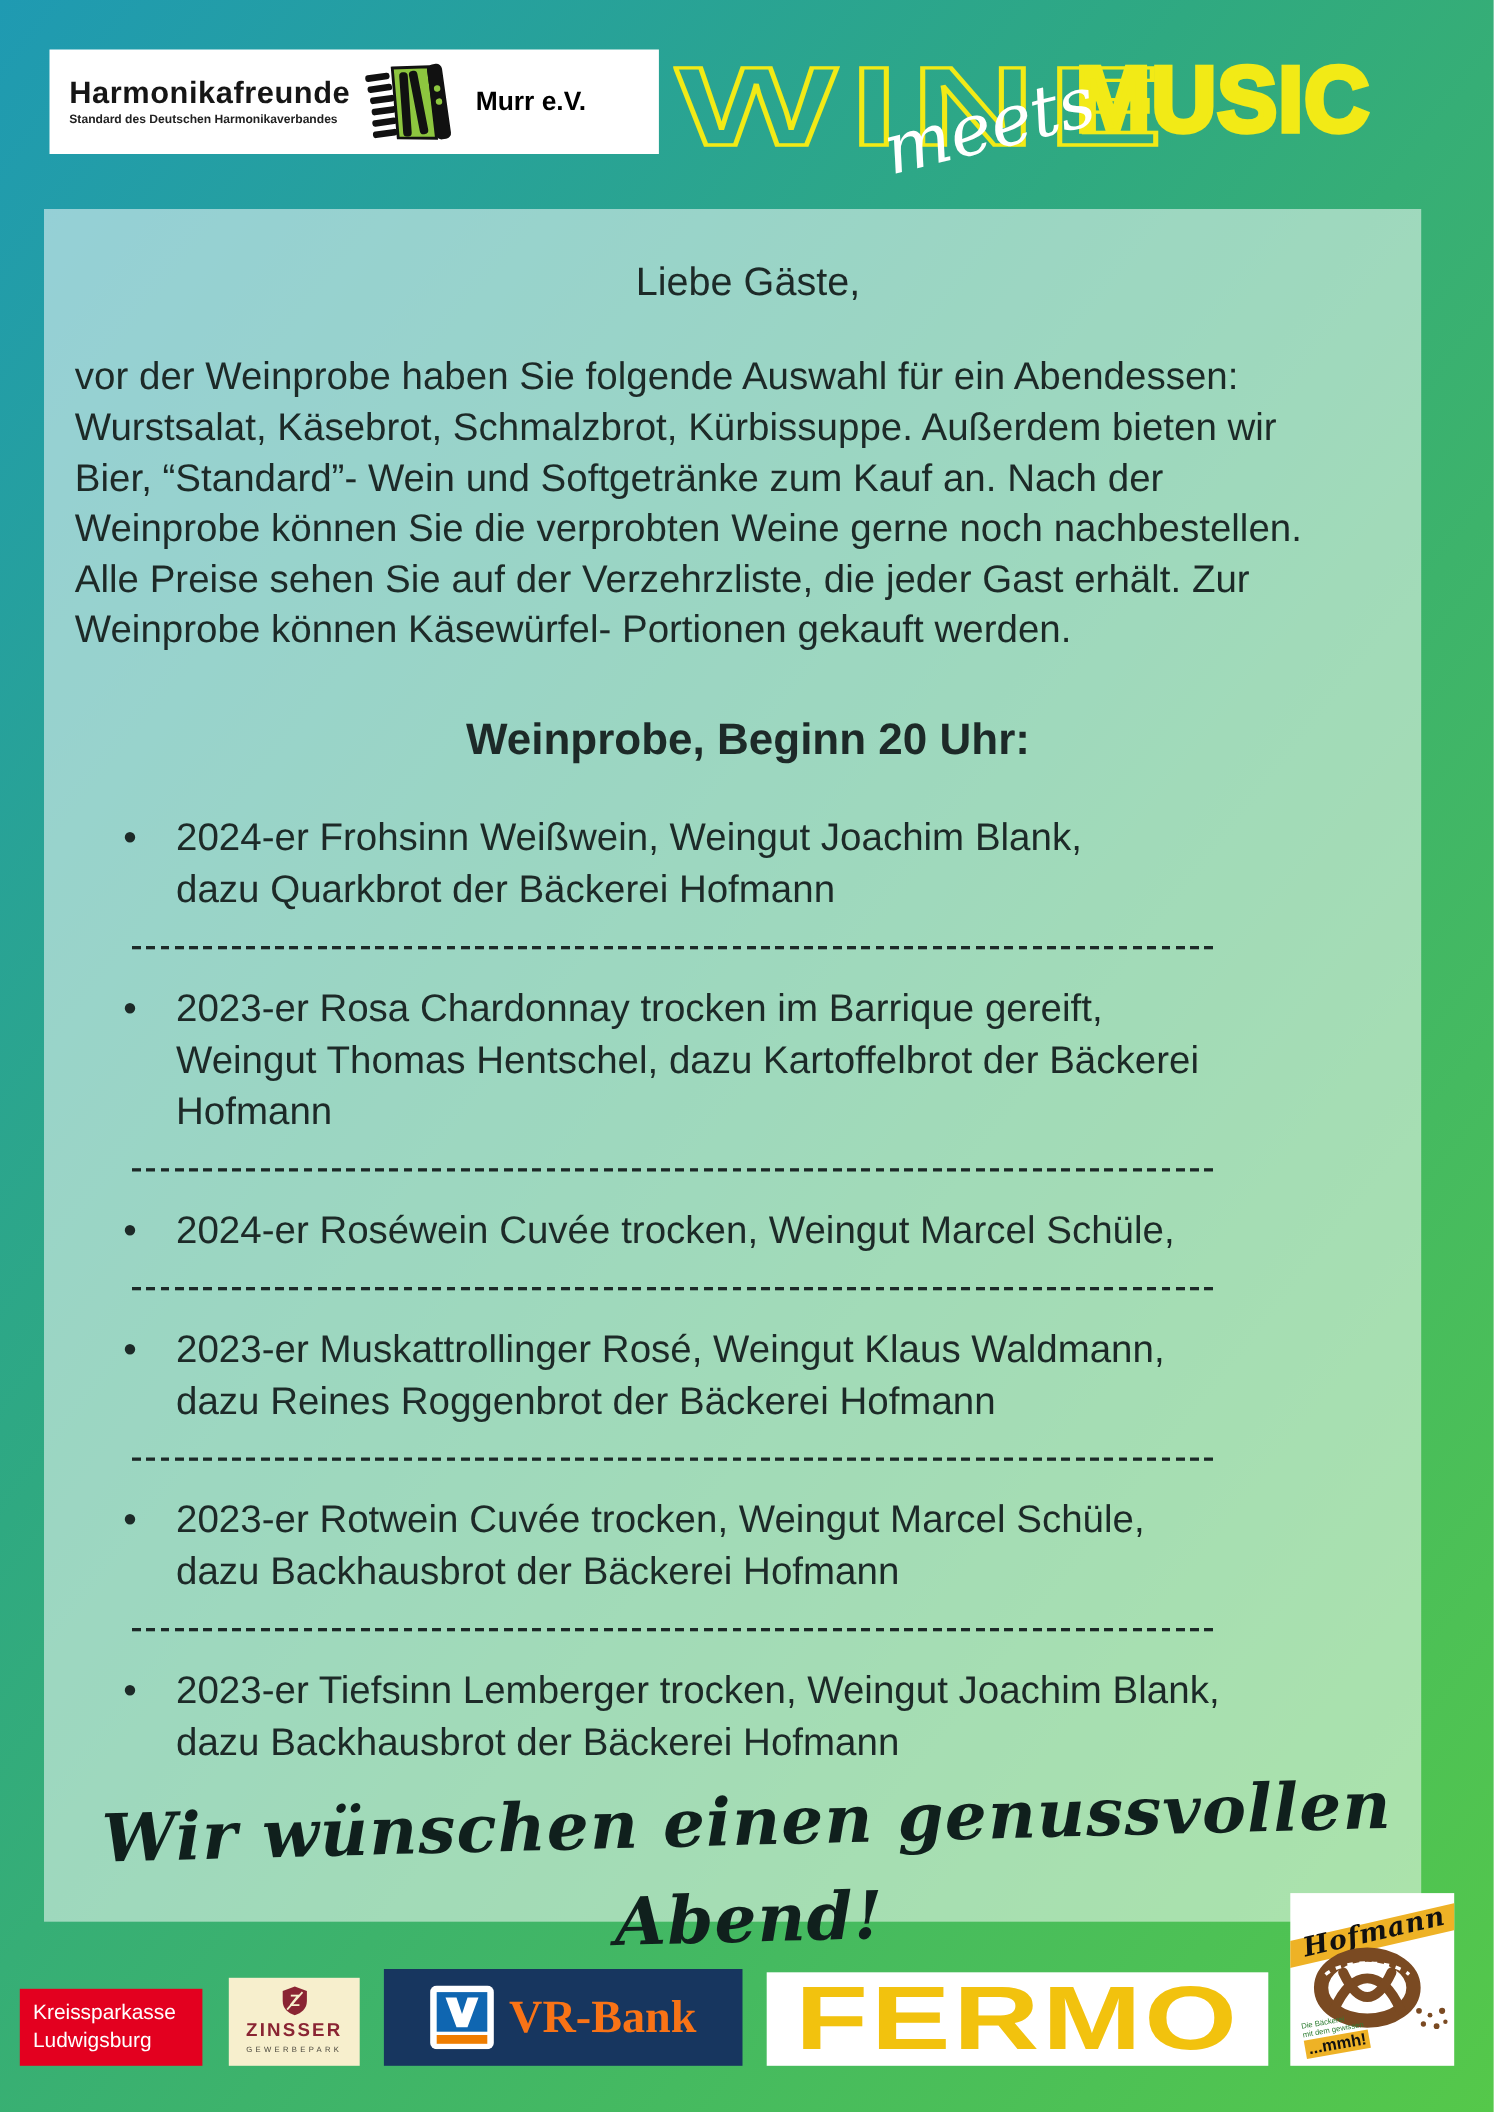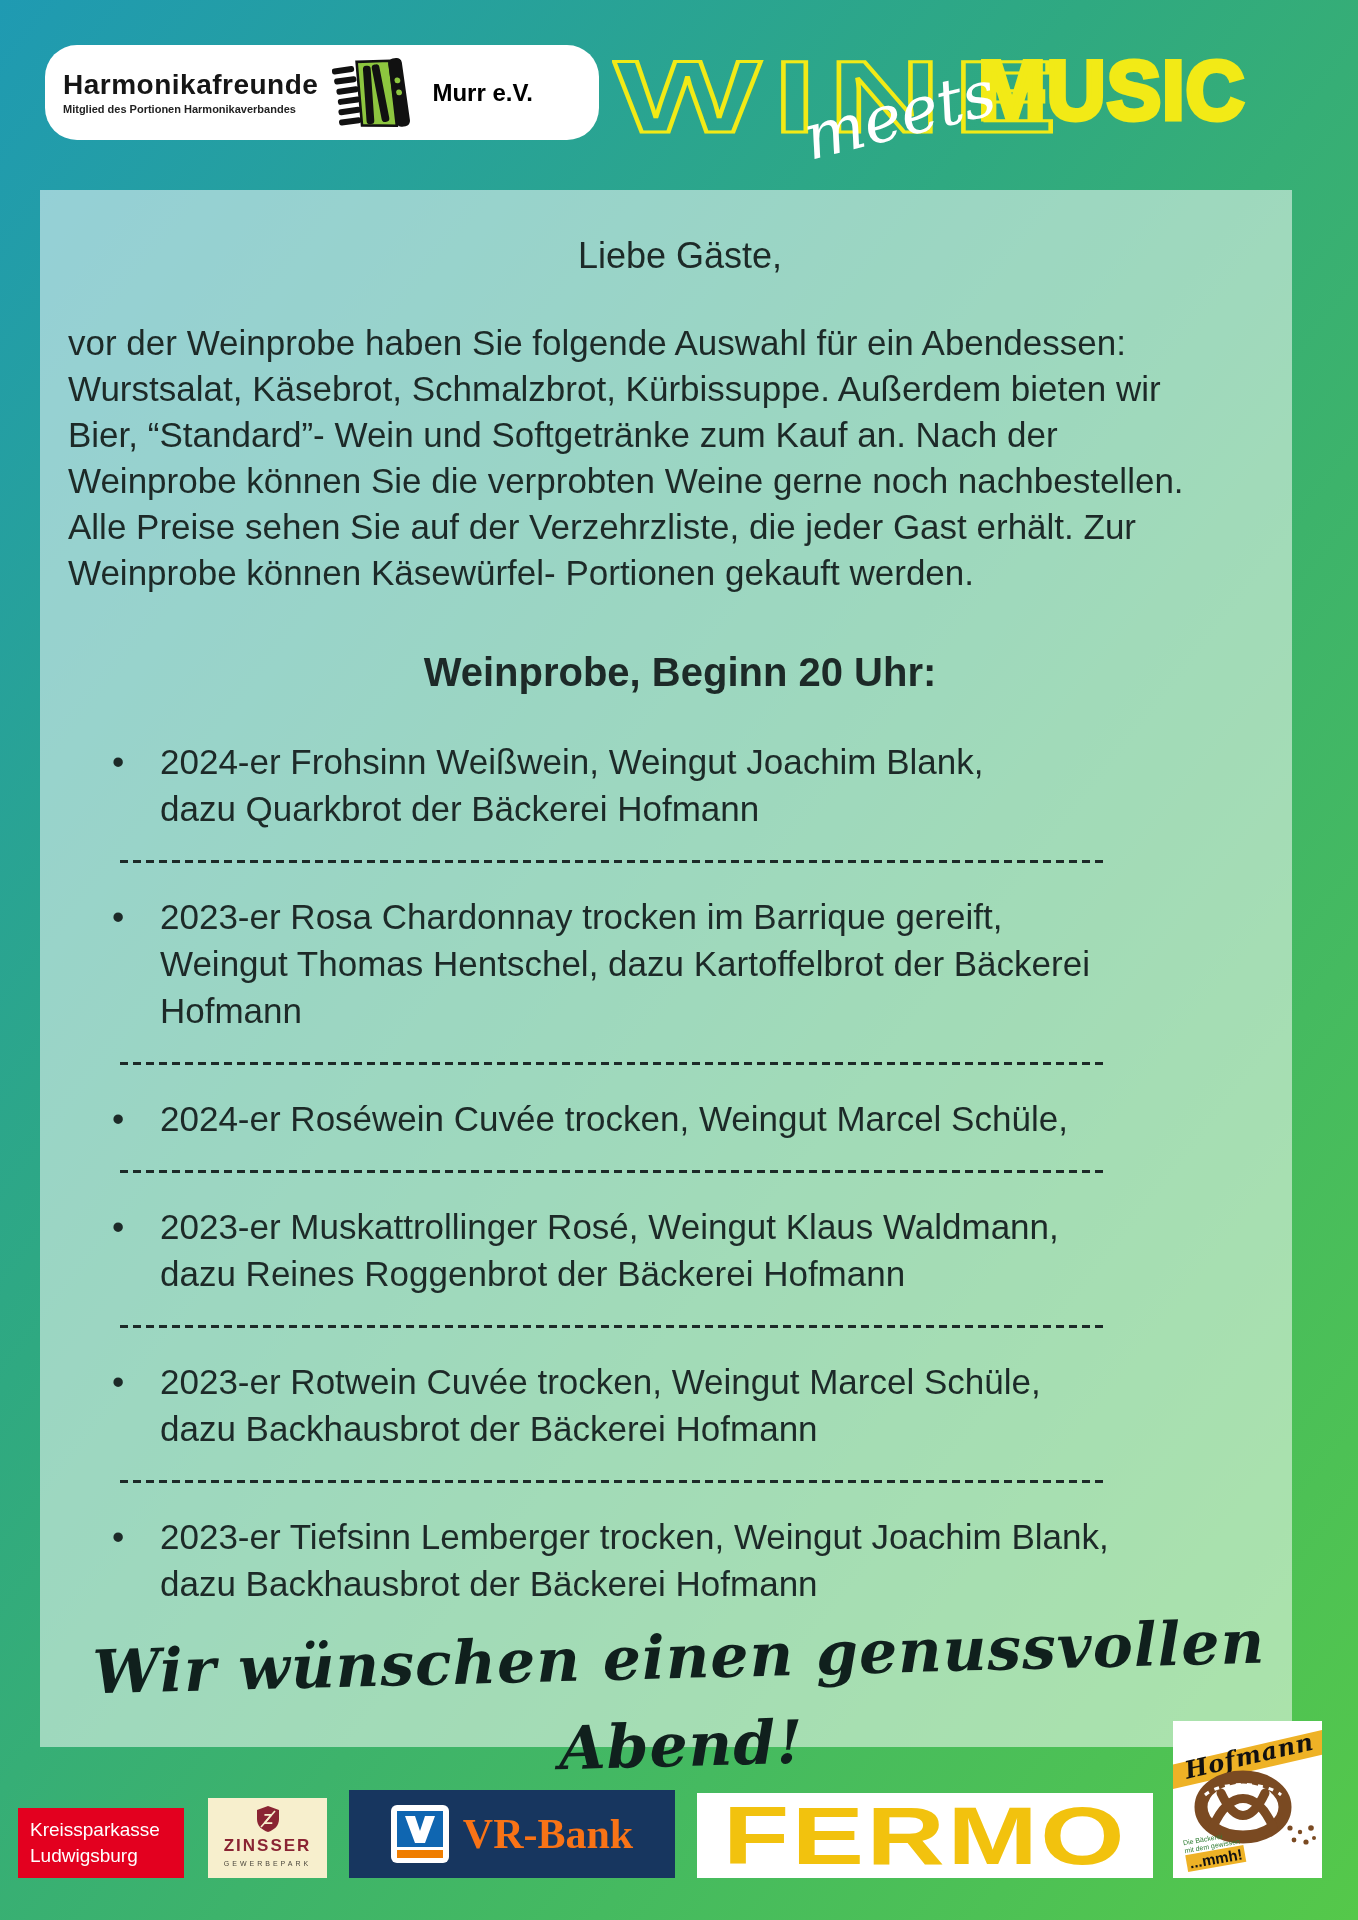--- a/index.html
+++ b/index.html
@@ -18,21 +18,21 @@
   }
   html,body{margin:0;padding:0;}
   body{font-family:"Liberation Sans",sans-serif;color:var(--ink);}
   .page{
     position:relative;width:1358px;height:1920px;overflow:hidden;
     background:linear-gradient(128deg,var(--bg-teal) 0%,#2fa981 38%,#3db36b 60%,var(--bg-green) 100%);
   }
   
   .club-card{
     position:absolute;left:45px;top:45px;width:554px;height:95px;background:#ffffff;
-    display:flex;align-items:center;gap:14px;padding:0 18px;box-sizing:border-box;border-radius:32px;
+    display:flex;align-items:center;gap:14px;padding:0 18px;box-sizing:border-box;
   }
   .club-text{display:flex;flex-direction:column;line-height:1.05;}
   .club-name{font-size:28px;font-weight:bold;color:#161616;letter-spacing:.5px;white-space:nowrap;}
   .club-subtitle{font-size:11px;font-weight:bold;color:#222;margin-top:5px;white-space:nowrap;}
   .accordion{width:86px;height:86px;flex:0 0 auto;margin-top:2px;}
   .club-suffix{font-size:24px;font-weight:bold;color:#000000;white-space:nowrap;}
   .brand-wine{position:absolute;left:612px;top:36px;width:480px;height:116px;z-index:2;}
   .brand-music{
     position:absolute;left:978px;top:42px;z-index:2;
     font-size:84px;font-weight:bold;color:var(--yellow);
@@ -100,21 +100,21 @@
   .crumbs{position:absolute;right:4px;bottom:26px;width:34px;height:30px;}
 </style>
 </head>
 <body>
 
 <div class="page">
 
   <div class="club-card">
     <div class="club-text">
       <span class="club-name">Harmonikafreunde</span>
-      <span class="club-subtitle">Mitglied des Portionen Harmonikaverbandes</span>
+      <span class="club-subtitle">Standard des Deutschen Harmonikaverbandes</span>
     </div>
     <svg class="accordion" viewBox="0 0 100 100">
       <g transform="rotate(-8 50 50)">
         <rect x="4" y="14" width="26" height="7" rx="3" fill="#111"></rect>
         <rect x="5" y="26" width="26" height="7" rx="3" fill="#111"></rect>
         <rect x="6" y="38" width="26" height="7" rx="3" fill="#111"></rect>
         <rect x="6" y="50" width="26" height="7" rx="3" fill="#111"></rect>
         <rect x="5" y="62" width="26" height="7" rx="3" fill="#111"></rect>
         <rect x="4" y="74" width="26" height="7" rx="3" fill="#111"></rect>
         <polygon points="34,10 72,14 70,90 30,84" fill="var(--accordion-green)" stroke="#111" stroke-width="3"></polygon>

